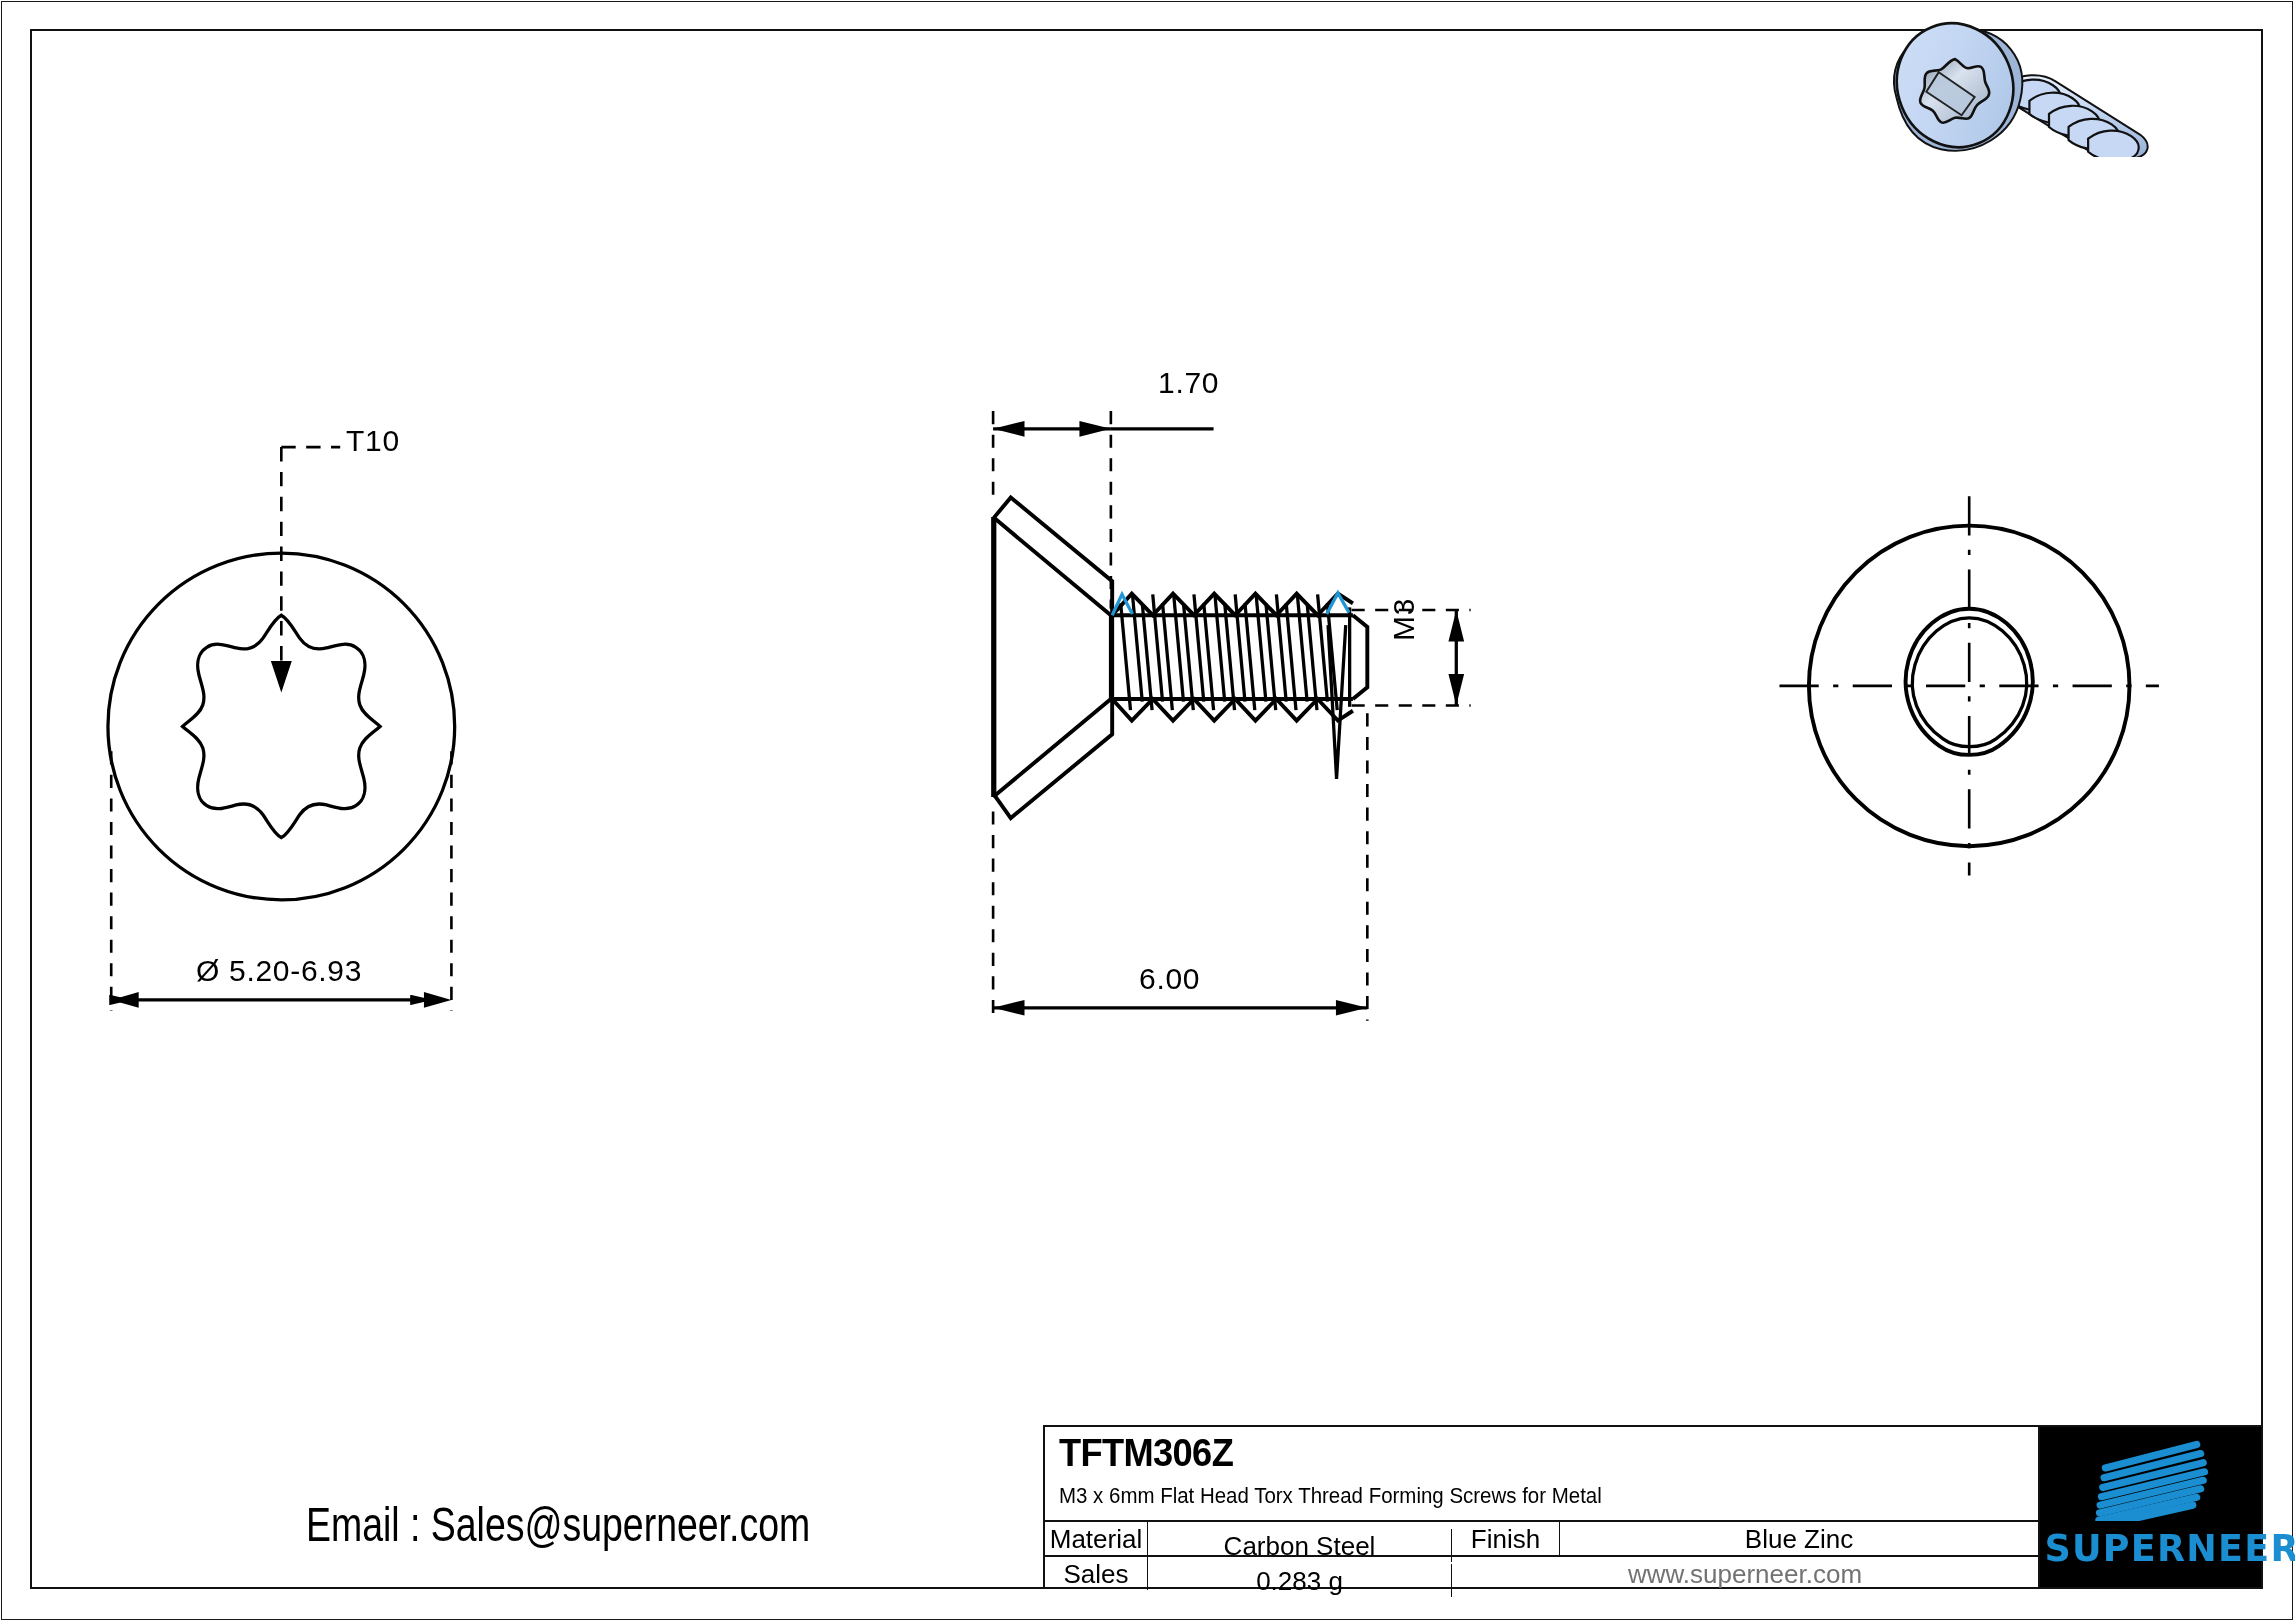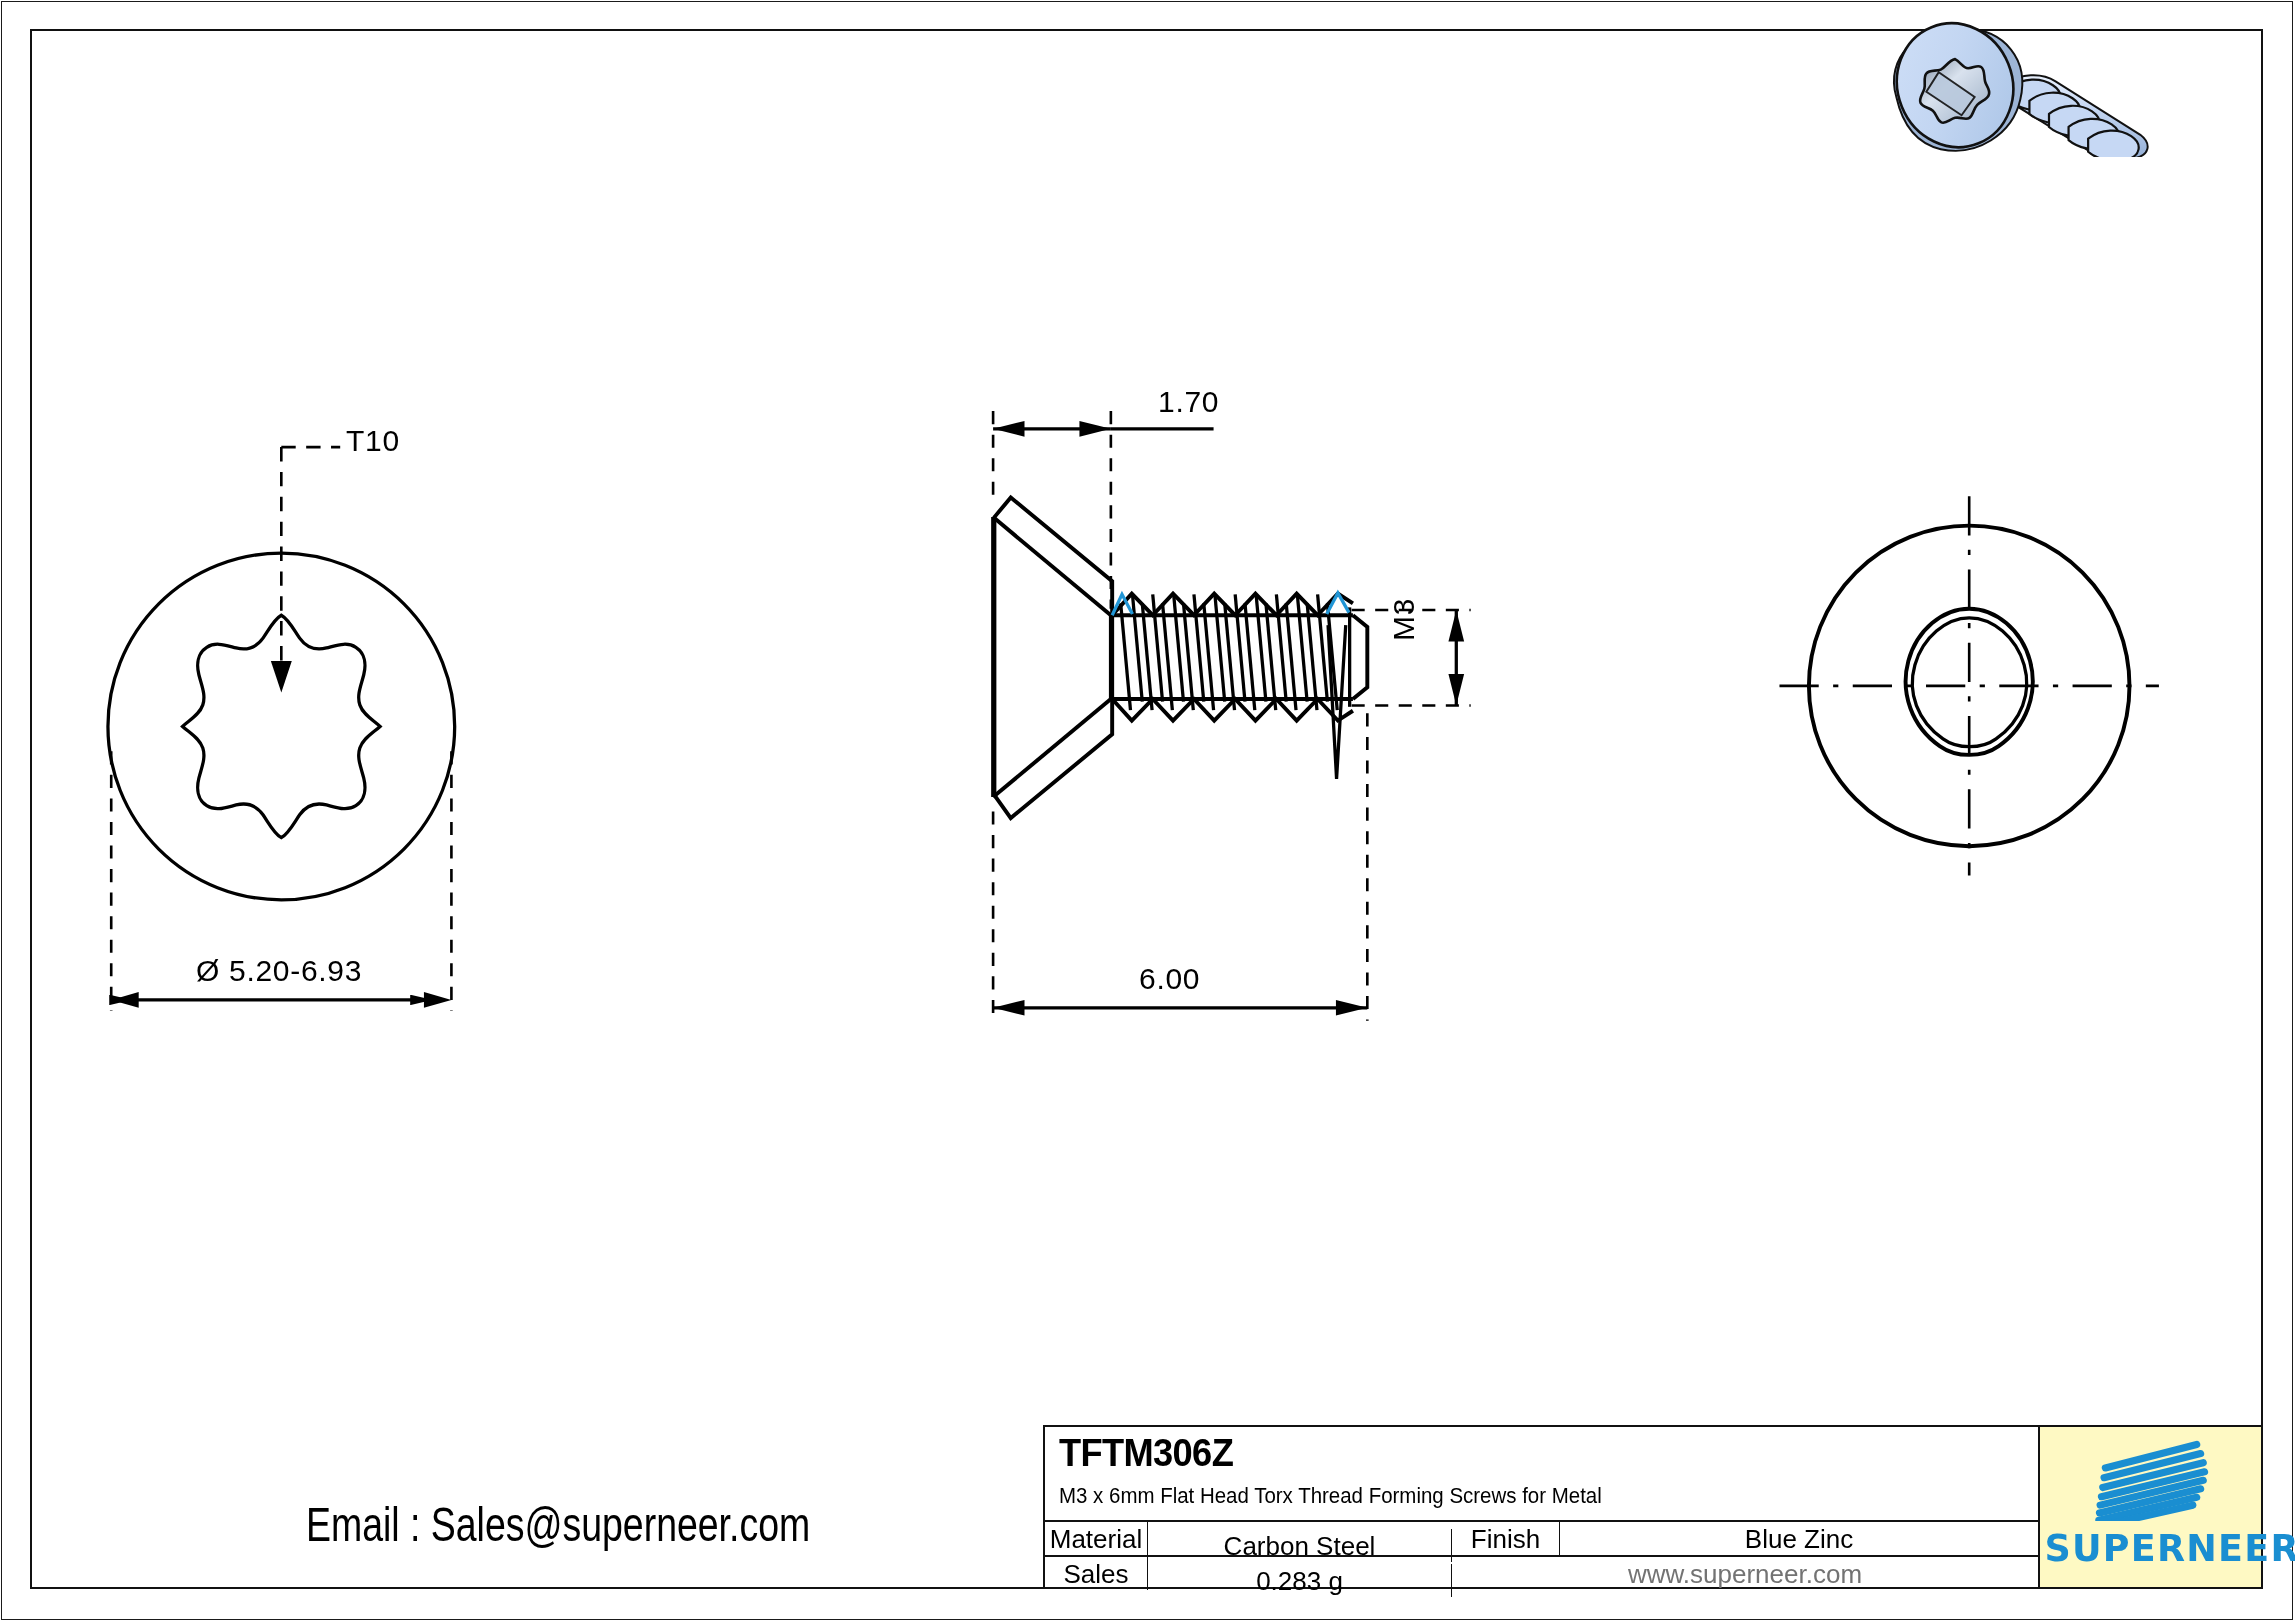--- a/index.html
+++ b/index.html
@@ -42,21 +42,21 @@
            font-size:26px;border-right:1.3px solid #111;height:100%;line-height:1;}
   .tb-cell:last-child{border-right:none;}
   .c-label{width:103px;}
   .c-mat{width:304px;margin-top:7px;}
   .c-fin{width:108px;}
   .c-finval{flex:1;}
   .c-weight{flex:1;}
   .link{color:#737373;}
 
   #tb-logo{width:225px;height:100%;box-sizing:border-box;border:2px solid #111;
-           position:relative;background:#fef9c3;}
+           position:relative;background:#000000;}
   #logo-bars{position:absolute;left:51px;top:11.8px;width:124px;height:82px;}
   #logo-word{position:absolute;left:0;top:99px;width:100%;text-align:center;
              font-size:38px;font-weight:bold;color:#1a8ed1;letter-spacing:1.3px;
              font-family:"DejaVu Sans",sans-serif;transform:scaleX(0.96);}
 
   
   #email{position:absolute;left:306px;top:1497px;font-size:48px;
          font-family:"Liberation Sans","DejaVu Sans",sans-serif;
          transform:scaleX(0.78);transform-origin:left top;white-space:nowrap;}
 </style>
@@ -232,21 +232,21 @@
 
       <line x1="2720" y1="1048" x2="3300" y2="1048" stroke="#000" stroke-width="4" stroke-dasharray="60,22,8,22"></line>
       <line x1="3010" y1="758" x2="3010" y2="1338" stroke="#000" stroke-width="4" stroke-dasharray="60,22,8,22"></line>
     </g>
   </svg>
 
   <div class="lbl dim-text" style="left:346px;top:424px;">T10</div>
 
   <div class="lbl dim-text" style="left:196px;top:954px;">Ø 5.20-6.93</div>
 
-  <div class="lbl dim-text" style="left:1158px;top:385px;">1.70</div>
+  <div class="lbl dim-text" style="left:1158px;top:366px;">1.70</div>
 
   <div class="lbl dim-text" style="left:1387px;top:641px;transform:rotate(-90deg);transform-origin:left top;">M3</div>
 
   <div class="lbl dim-text" style="left:1139px;top:962px;">6.00</div>
 
   <div id="iso-view">
     <svg viewBox="0 0 670 210" width="438" height="137" xmlns="http://www.w3.org/2000/svg">
 
       <g>
 

